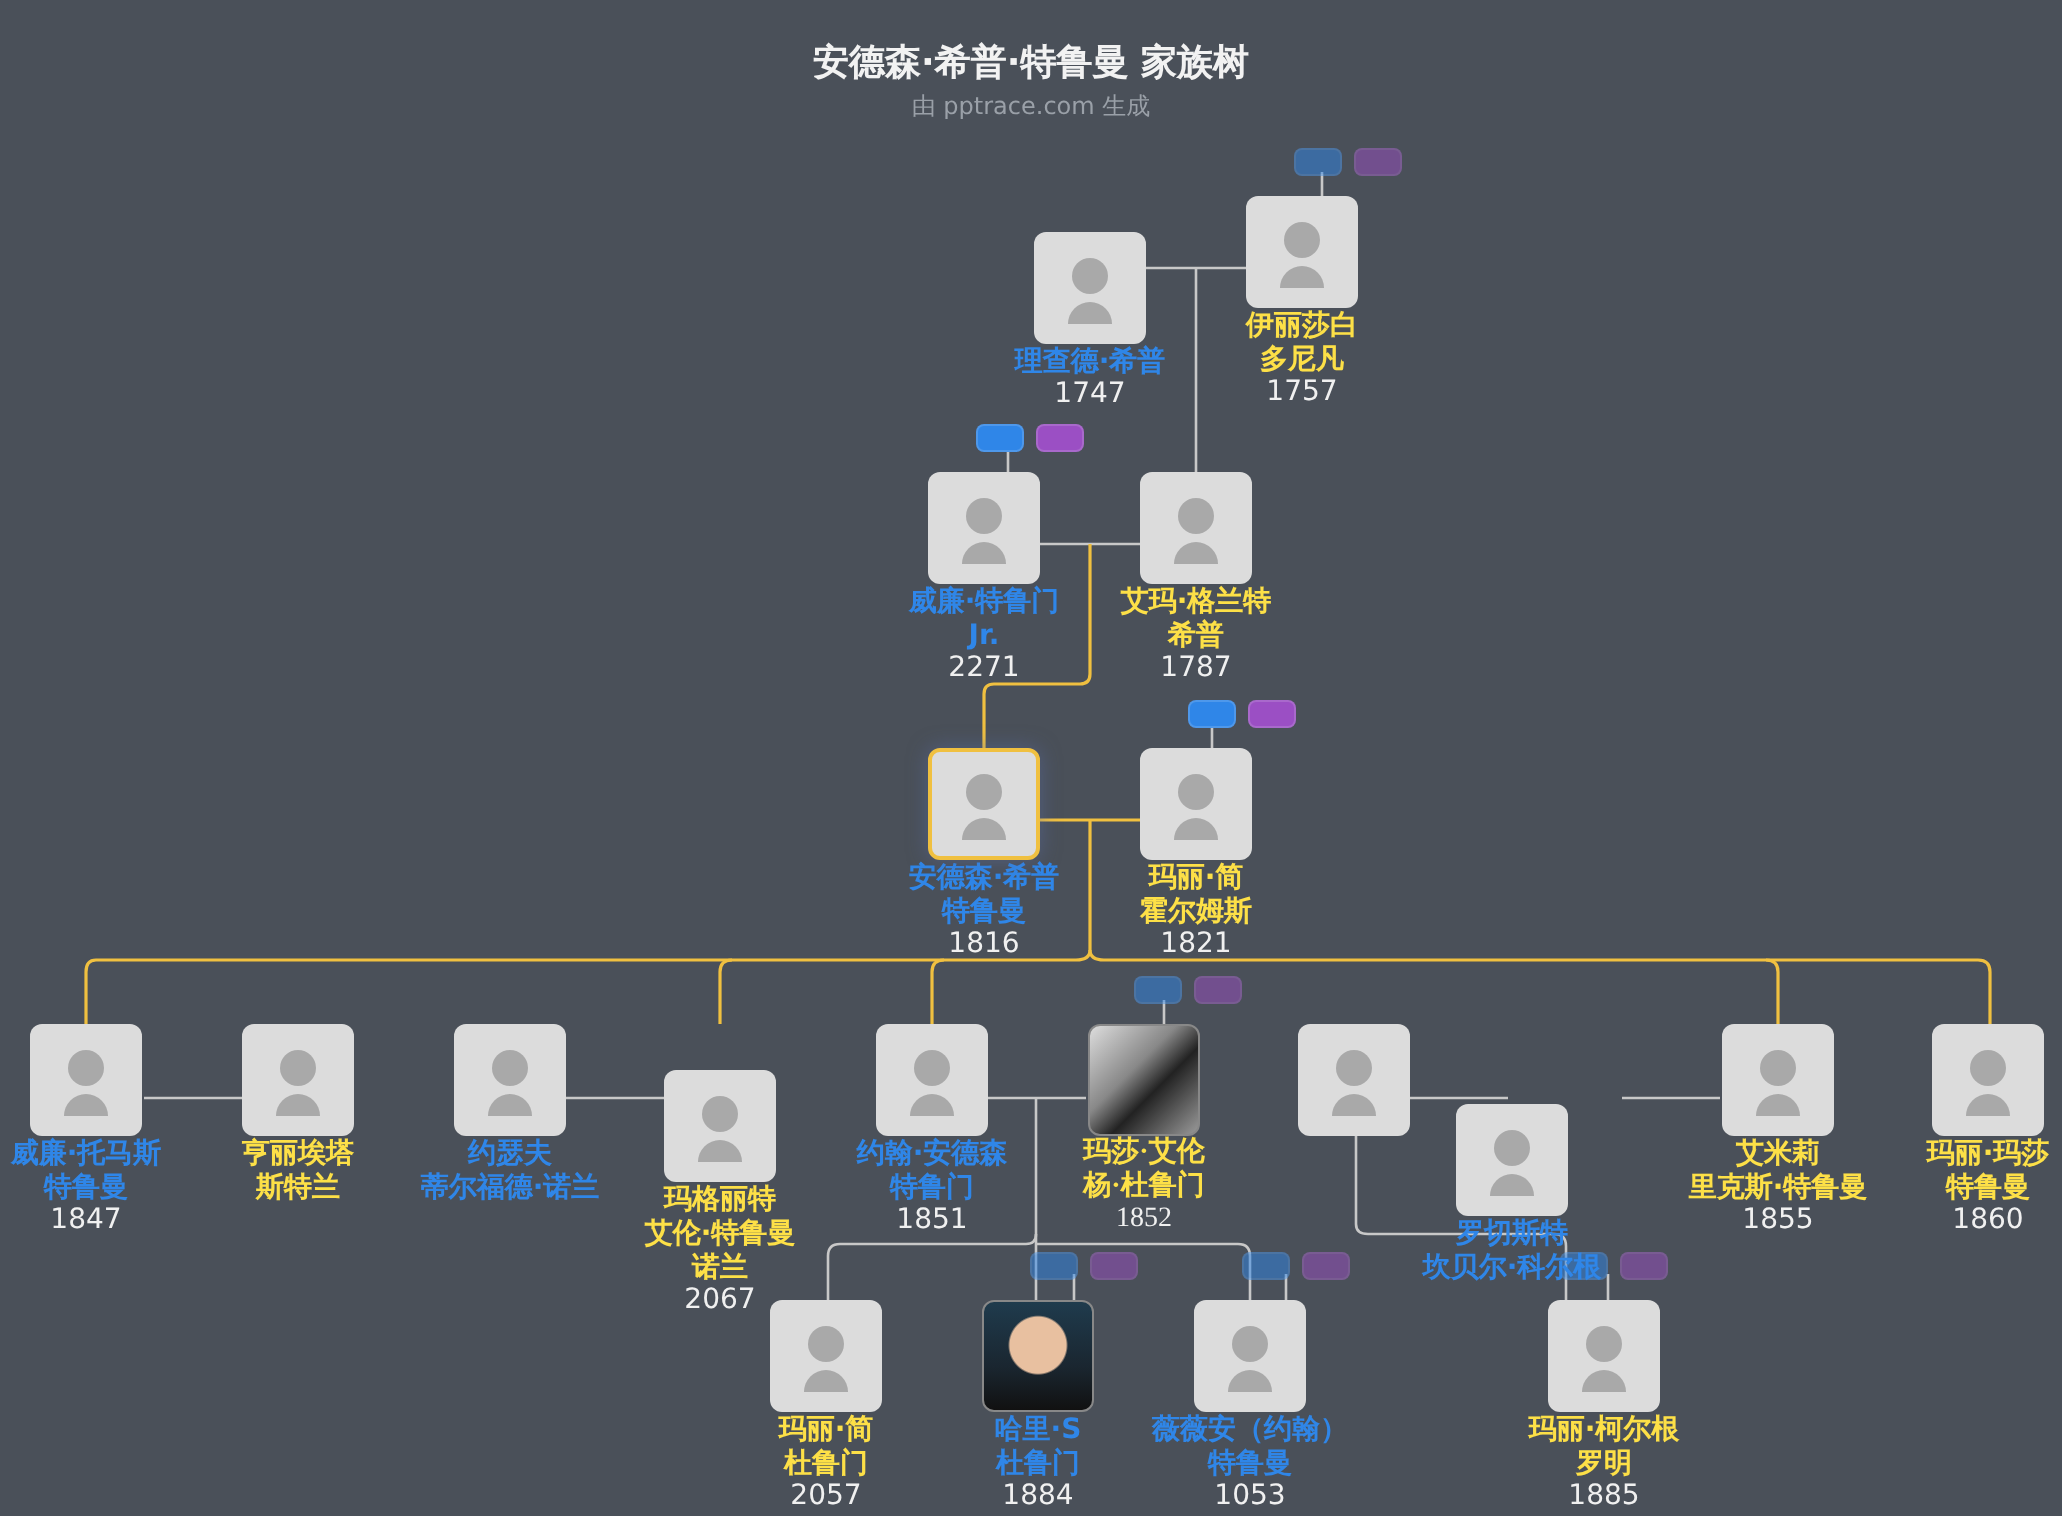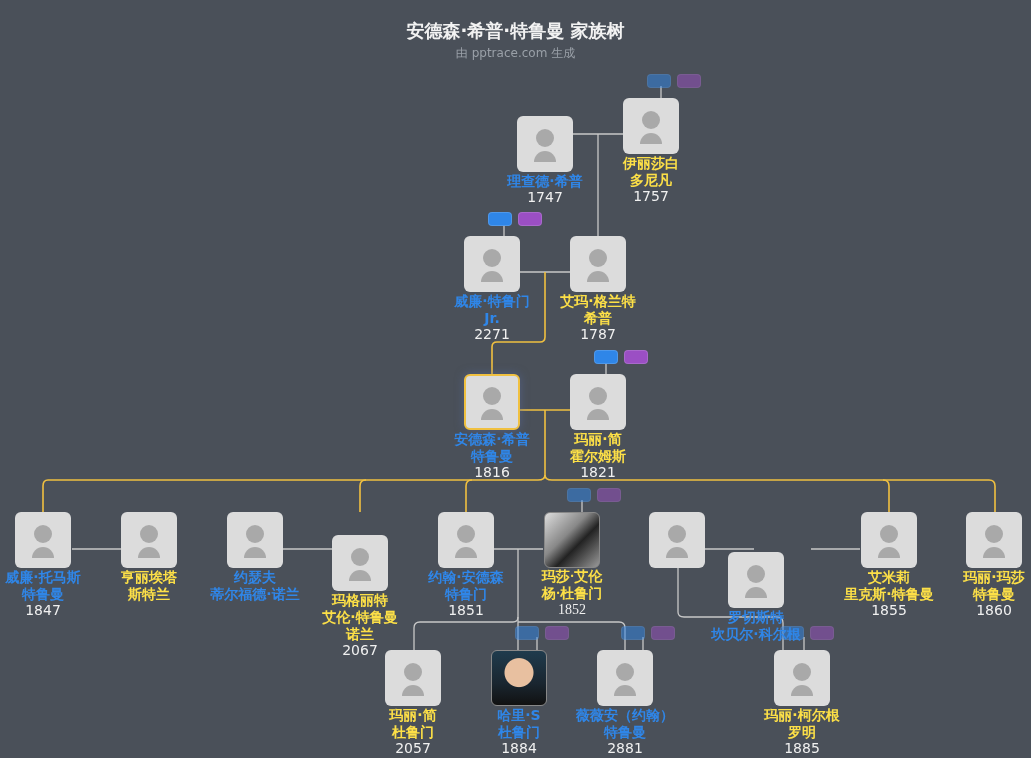--- a/index.html
+++ b/index.html
@@ -264,21 +264,21 @@
   <div class="name male">杜鲁门</div>
   <div class="year">1884</div>
 </div>
 <div class="person" style="left:565px;top:650px;">
   <div class="avatar">
       <div class="head"></div>
       <div class="body"></div>
     </div>
   <div class="name male">薇薇安（约翰）</div>
   <div class="name male">特鲁曼</div>
-  <div class="year">2881</div>
+  <div class="year">1053</div>
 </div>
 <div class="person" style="left:742px;top:650px;">
   <div class="avatar">
       <div class="head"></div>
       <div class="body"></div>
     </div>
   <div class="name female">玛丽·柯尔根</div>
   <div class="name female">罗明</div>
   <div class="year">1885</div>
 </div>

